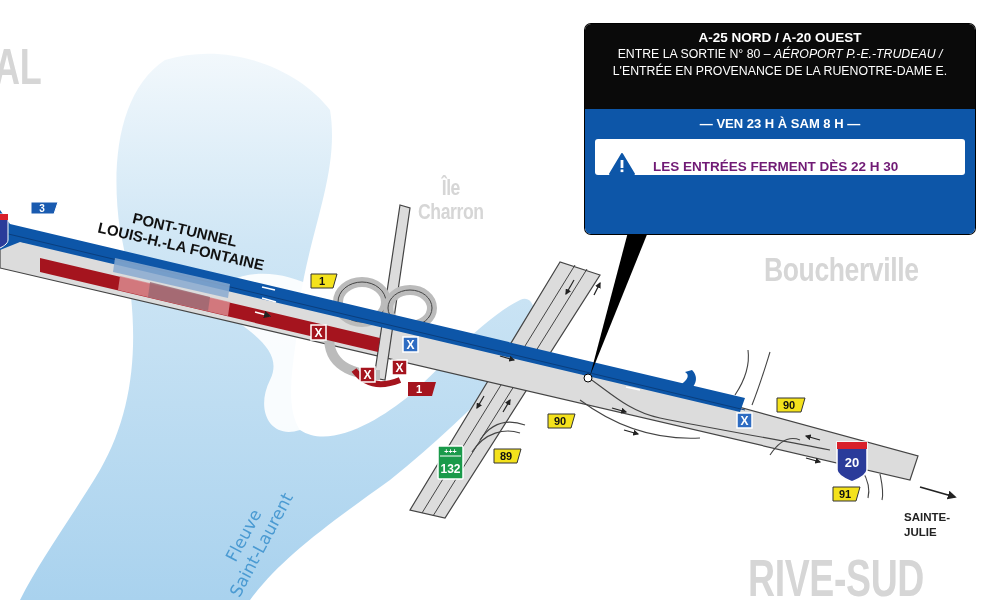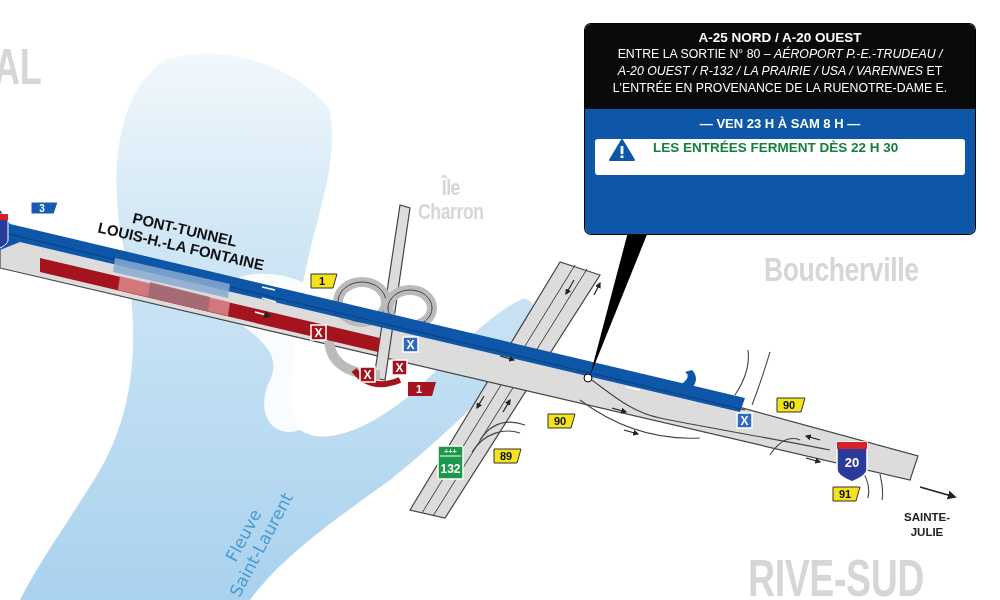--- a/index.html
+++ b/index.html
@@ -5,27 +5,27 @@
   html, body { margin:0; padding:0; background:#ffffff; }
   body { width:1000px; height:600px; position:relative; overflow:hidden; font-family:"Liberation Sans", sans-serif; }
   #map { position:absolute; left:0; top:0; width:1000px; height:600px; }
   .place { position:absolute; color:#d6d6d6; font-weight:bold; font-family:"Liberation Sans", sans-serif; letter-spacing:-0.5px; }
   .place-al { left:-6px; top:38px; font-size:50px; transform:scaleX(0.72); transform-origin:left top; }
   .place-ile { left:418px; top:176px; font-size:22px; line-height:24px; text-align:center; transform:scaleX(0.8); transform-origin:left top; }
   .place-bouch { left:764px; top:250px; font-size:34px; transform:scaleX(0.78); transform-origin:left top; }
   .place-rive { left:748px; top:548px; font-size:52px; transform:scaleX(0.72); transform-origin:left top; }
   .river-label { position:absolute; left:195px; top:520px; color:#4a9ad2; font-size:17px; line-height:20px; text-align:center; transform:rotate(-62deg); transform-origin:center; font-family:"DejaVu Sans", sans-serif; }
   .bridge-label { position:absolute; left:104px; top:202px; font-weight:bold; font-size:15px; line-height:17px; text-align:center; color:#111; transform:rotate(13deg); transform-origin:left top; }
-  .dest-label { position:absolute; left:904px; top:510px; font-weight:bold; font-size:11.5px; line-height:15px; text-align:center; color:#222; }
+  .dest-label { position:absolute; left:904px; top:510px; font-weight:bold; font-size:11.5px; line-height:15px; color:#222; }
   .info { position:absolute; left:585px; top:24px; width:390px; height:210px; border-radius:6px; overflow:hidden; box-shadow:0 0 0 1px #000; }
   .info-top { background:#0a0a0a; color:#fff; text-align:center; padding:5px 6px 4px; font-size:12.3px; line-height:17px; height:85px; box-sizing:border-box; }
   .info-top .title { font-weight:bold; font-size:13.5px; }
   .info-top i { }
   .info-bot { background:#0d56a8; color:#fff; text-align:center; height:125px; box-sizing:border-box; padding:6px 8px 0; font-weight:bold; font-size:13px; line-height:17px; }
-  .alert { margin:7px 2px 0; background:#fff; border-radius:3px; height:36px; display:flex; align-items:flex-start; padding-left:14px; color:#15803d; font-size:13.5px; }
+  .alert { margin:7px 2px 0; background:#fff; border-radius:3px; height:36px; display:flex; align-items:flex-end; padding-left:14px; color:#701a75; font-size:13.5px; }
   .alert svg { margin-right:18px; }
   .sign-text { font-family:"Liberation Sans", sans-serif; font-weight:bold; }
 </style>
 </head>
 <body>
 
 <svg id="map" viewBox="0 0 1000 600" xmlns="http://www.w3.org/2000/svg">
   <defs>
     <linearGradient id="waterGrad" x1="0" y1="0" x2="0" y2="1">
       <stop offset="0" stop-color="#f2f8fc"></stop>
@@ -200,21 +200,20 @@
 
 <div class="dest-label">
   <div>SAINTE-</div>
   <div>JULIE</div>
 </div>
 
 <div class="info">
   <div class="info-top">
     <div class="title">A-25 NORD / A-20 OUEST</div>
     <div><span>ENTRE LA SORTIE N° 80 – </span><i>AÉROPORT P.-E.-TRUDEAU /</i></div>
-    <div><i>A-20 OUEST / R-132 / LA PRAIRIE / USA / VARENNES</i><span> ET</span></div>
     <div>L'ENTRÉE EN PROVENANCE DE LA RUENOTRE-DAME E.</div>
   </div>
   <div class="info-bot">
     <div>— VEN 23 H À SAM 8 H —</div>
     <div class="alert">
       <svg width="26" height="22" viewBox="0 0 26 22">
         <path d="M13,1 L25,21 L1,21 z" fill="#0d56a8" stroke="#0d56a8" stroke-width="2" stroke-linejoin="round"></path>
         <rect x="11.6" y="7" width="2.8" height="8" fill="#fff"></rect>
         <rect x="11.6" y="16.5" width="2.8" height="2.6" fill="#fff"></rect>
       </svg>

